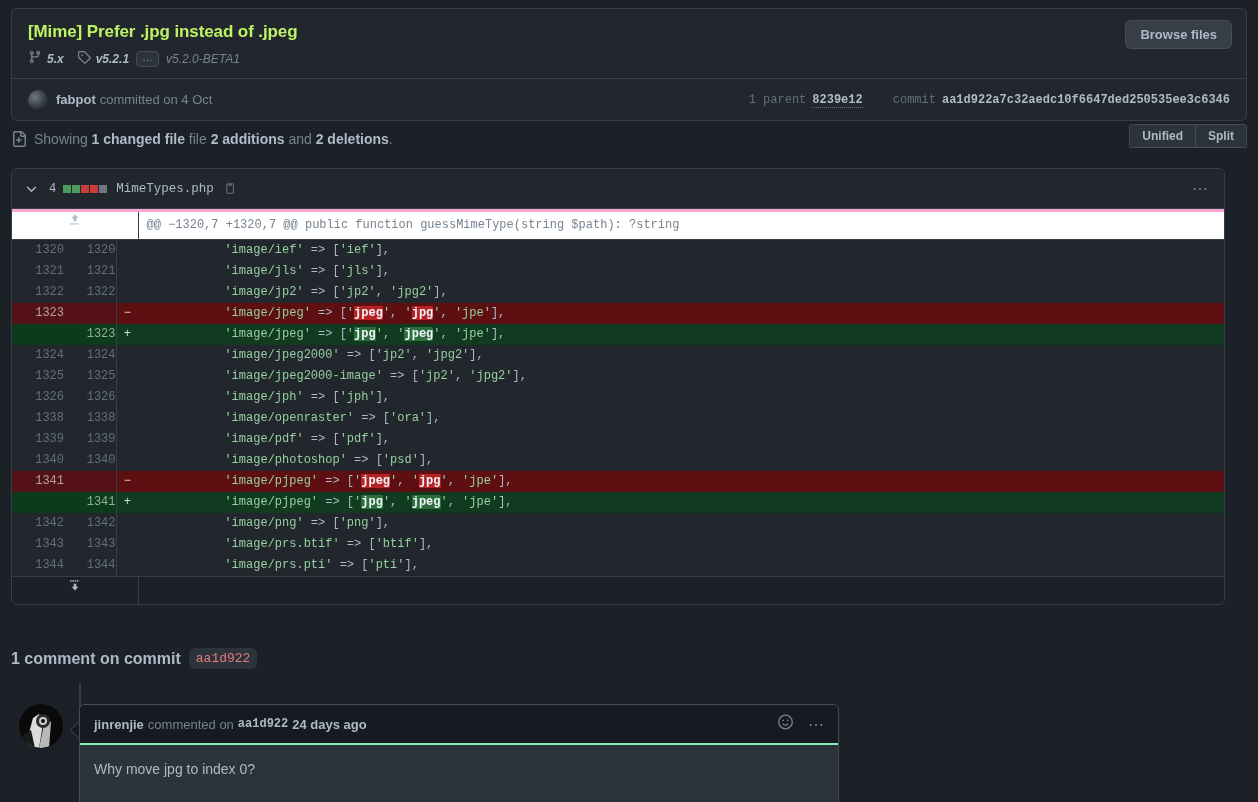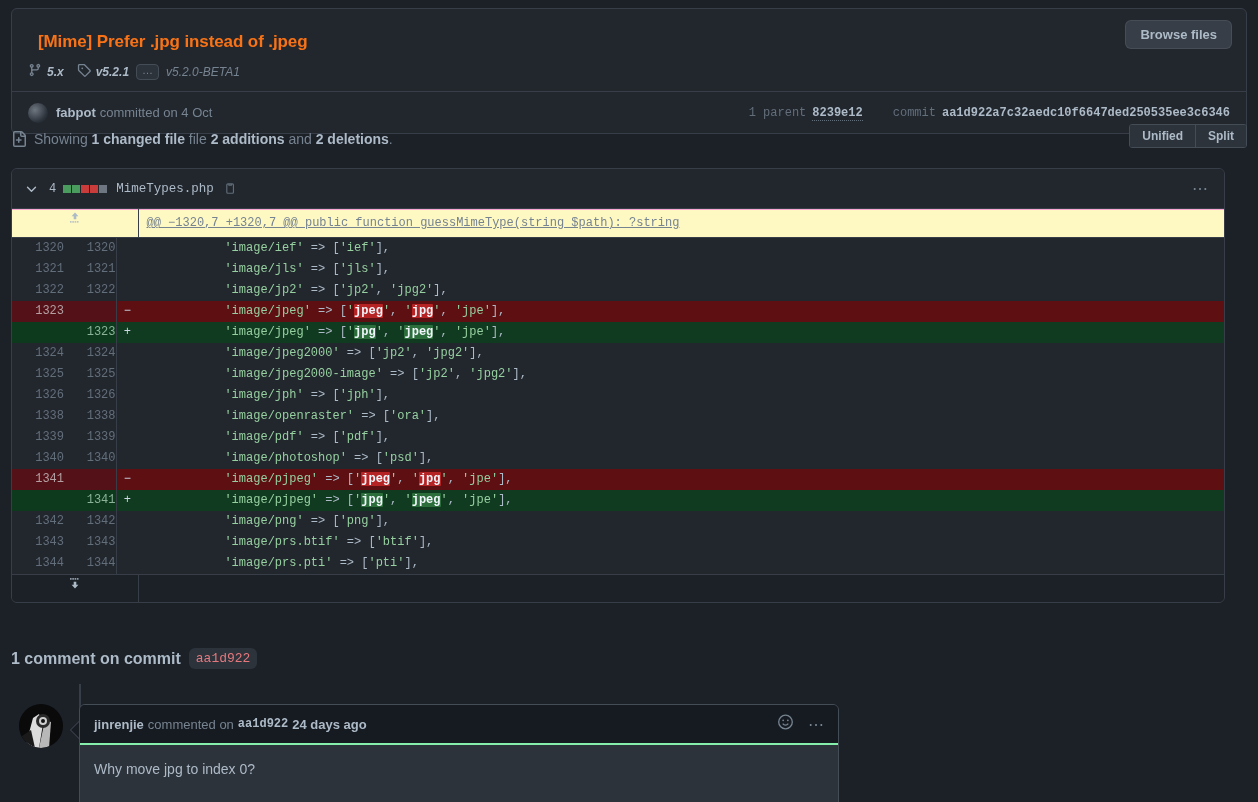--- a/index.html
+++ b/index.html
@@ -14,22 +14,22 @@
   .page { width: 1258px; height: 802px; position: relative; }
 
   
   .commit-card {
     position: absolute; left: 11px; top: 8px; width: 1236px;
     border: 1px solid #373e47; border-radius: 6px;
     background: #22272e;
   }
   .commit-top { padding: 12px 16px 10px 16px; position: relative; }
   .commit-title {
-    font-size: 17px; font-weight: bold; color: #f97316;
-    line-height: 22px; margin: 10px; letter-spacing: -0.1px;
+    font-size: 17px; font-weight: bold; color: #bef264;
+    line-height: 22px; margin: 0; letter-spacing: -0.1px;
   }
   .refs-row { display: flex; align-items: center; gap: 7px; margin-top: 7px; }
   .ref-item { display: flex; align-items: center; gap: 5px; }
   .ref-label { font-size: 12px; font-weight: bold; color: #adbac7; font-style: italic; }
   .ref-label.muted { font-weight: normal; color: #768390; }
   .ellipsis-btn {
     background: #2d333b; border: 1px solid #444c56; border-radius: 4px;
     color: #768390; font-size: 11px; line-height: 9px;
     padding: 2px 5px 5px 5px; height: 16px; display: flex;
     align-items: center; justify-content: center; cursor: pointer;
@@ -130,23 +130,23 @@
   }
   td.code { padding-left: 8px; white-space: pre; color: #adbac7; }
   tr.ctx td.code { background: #22272e; }
   tr.del td.code { background: #5d0f12; }
   tr.del td.ln { background: #541218; color: #b4a0a3; }
   tr.del td.marker { background: #5d0f12; color: #cdd9e5; }
   tr.add td.code { background: #113b20; }
   tr.add td.ln { background: #0d3a1d; color: #8cb39a; }
   tr.add td.marker { background: #113b20; color: #cdd9e5; }
   tr.hunk td {
-    background: #fef9c3; color: #768390;
-    border-top: 1px solid #f9a8d4; border-bottom: 1px solid #373e47;
-    height: 27px; line-height: 27px; text-decoration: underline;
+    background: #ffffff; color: #768390;
+    border-top: 3px solid #f9a8d4; border-bottom: 1px solid #373e47;
+    height: 27px; line-height: 27px;
   }
   tr.hunk td.expander {
     width: 104px; min-width: 104px; text-align: center;
     cursor: pointer; border-right: 1px solid #373e47;
   }
   tr.hunk td.hunktext { padding-left: 8px; white-space: pre; }
   tr.tail td {
     background: #1c2128; height: 27px; border-top: 1px solid #373e47;
   }
   tr.tail td.expander {

